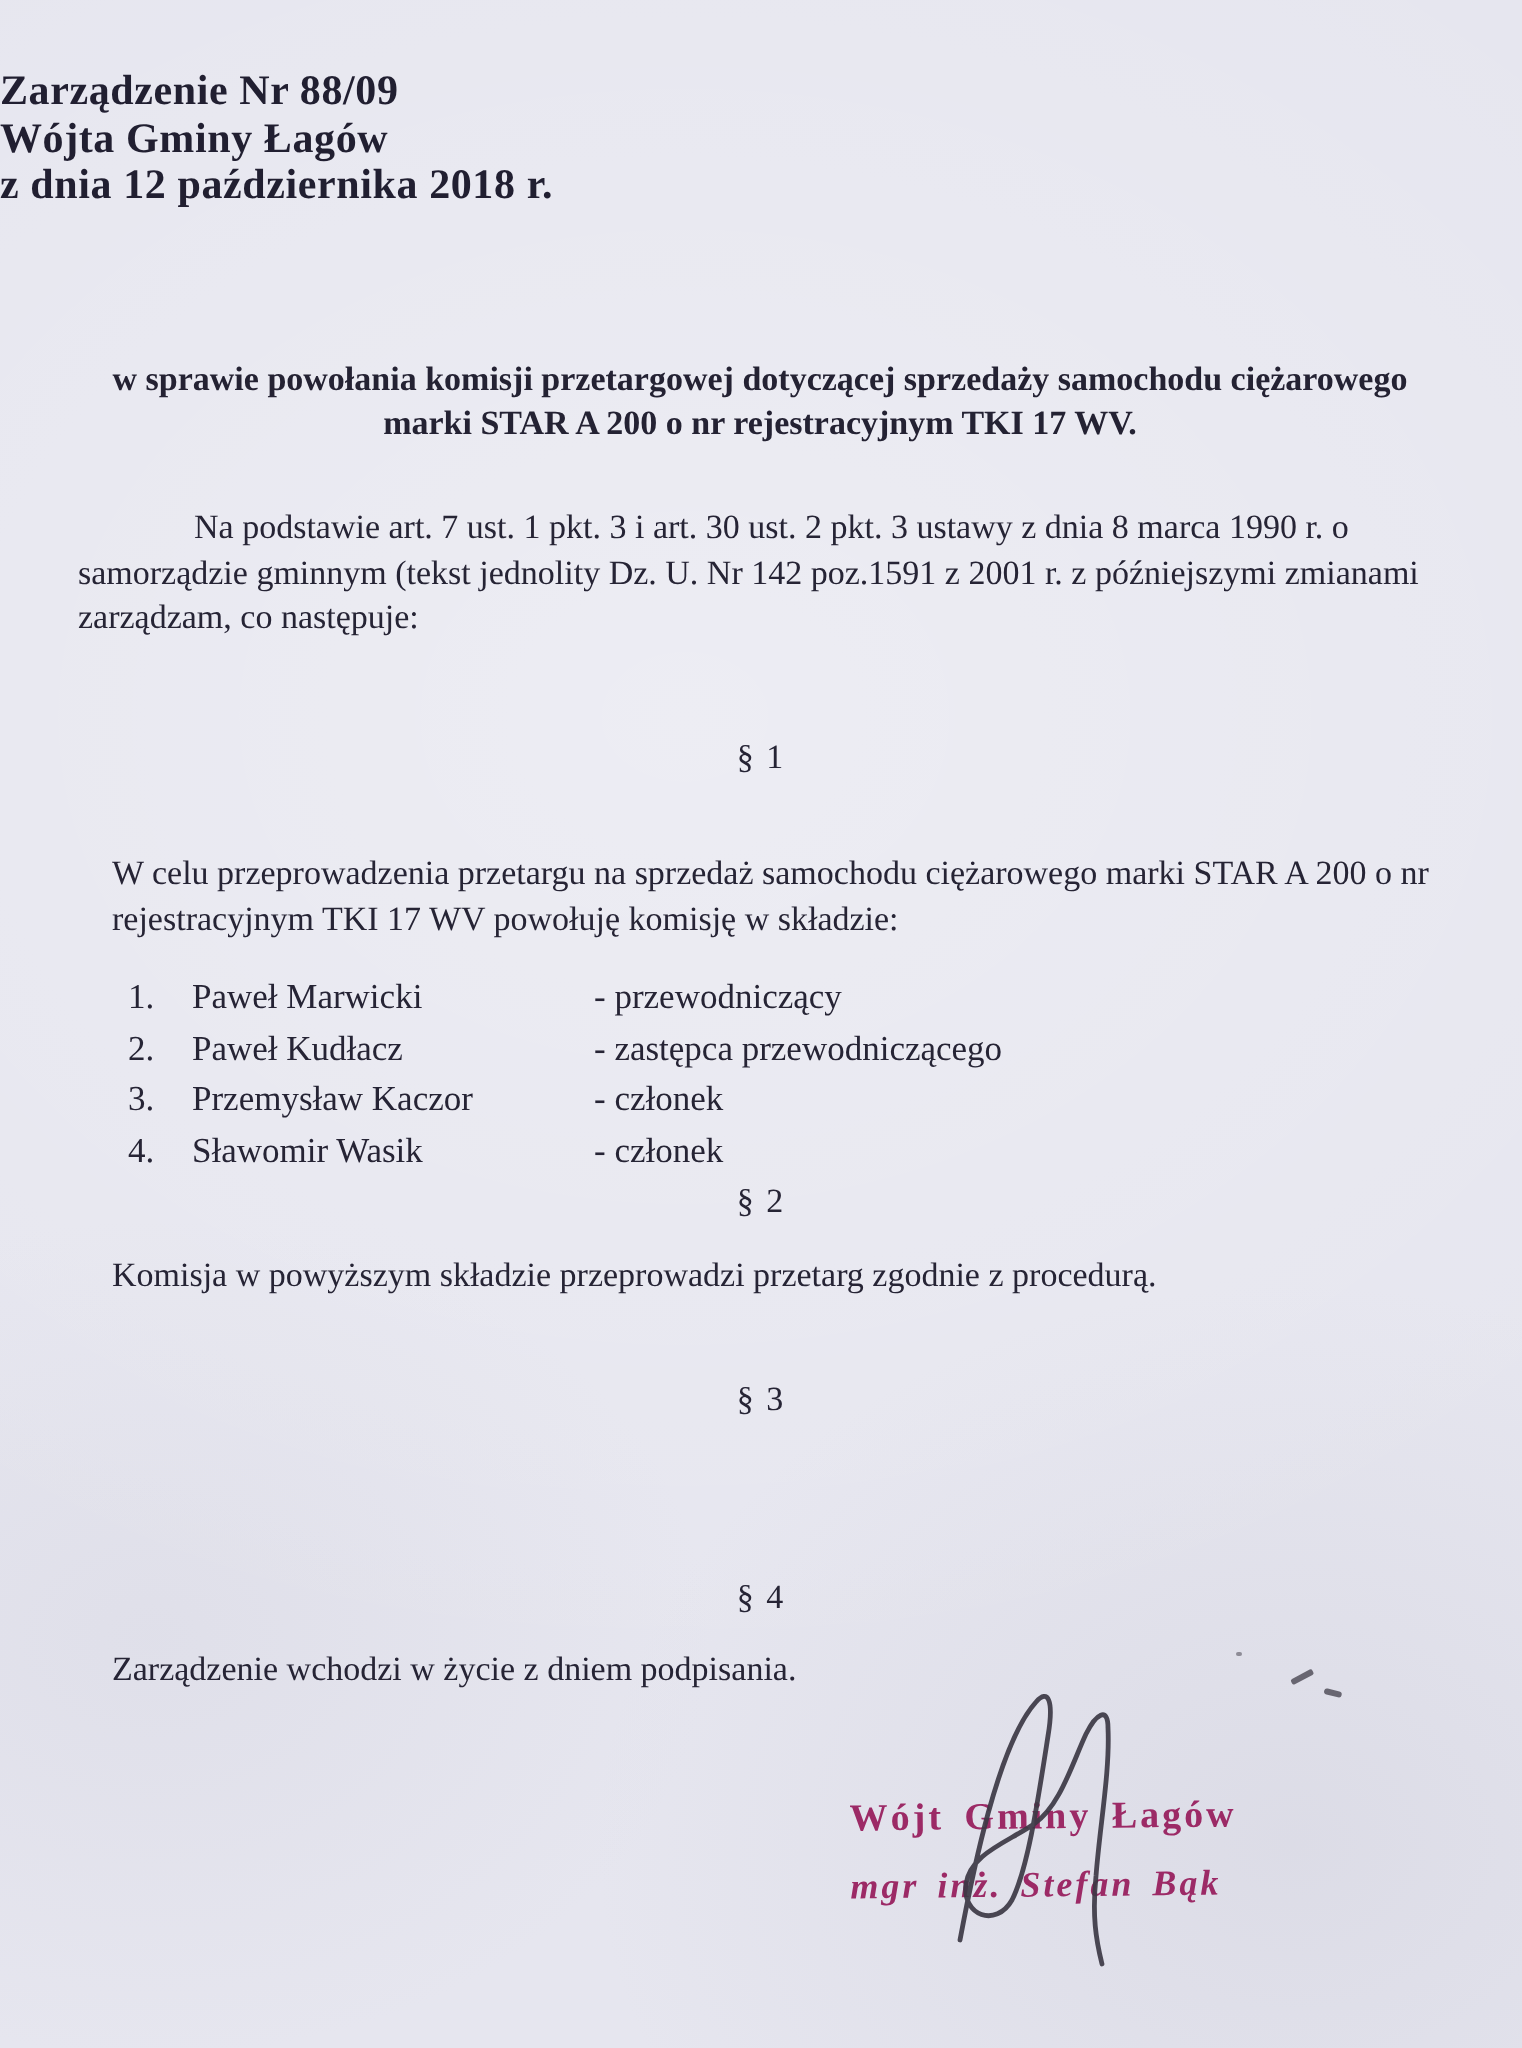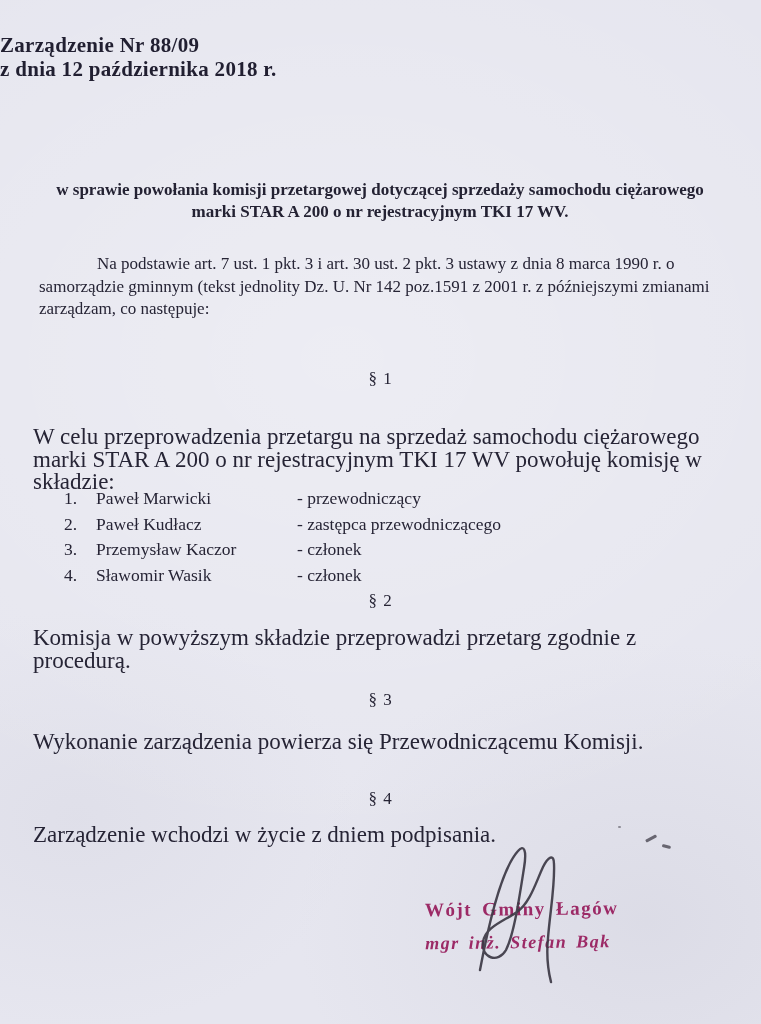--- a/index.html
+++ b/index.html
@@ -30,22 +30,22 @@
   .legal{
     position:absolute;top:253px;left:39px;width:706px;
     font-size:17px;line-height:22.5px;
     text-indent:58px;
   }
   .section-heading{
     position:absolute;left:0;width:100%;text-align:center;
     font-size:17px;letter-spacing:1px;
   }
   .section-body{
-    position:absolute;left:33px;width:706px;
-    font-size:23px;line-height:22.5px;
+    position:absolute;left:56px;width:706px;
+    font-size:17px;line-height:22.5px;
   }
   .committee{
     position:absolute;top:486px;left:64px;width:620px;
     font-size:17.5px;line-height:25.5px;
   }
   .committee-row{display:grid;grid-template-columns:32px 201px auto;}
   .stamp{
     position:absolute;left:425px;top:898px;width:230px;
     color:#9c2a66;
     transform:rotate(-0.6deg);
@@ -67,20 +67,21 @@
   .pen-mark.m2{left:645px;top:837px;width:12px;height:2.5px;transform:rotate(-28deg);opacity:.8;}
   .pen-mark.m3{left:662px;top:845px;width:9px;height:2.5px;transform:rotate(14deg);border-radius:2px;opacity:.8;}
 </style>
 </head>
 <body>
 
 <div class="page">
 
   <div class="title-block">
     <div>Zarządzenie Nr 88/09</div>
+    <div>Wójta Gminy Łagów</div>
     <div>z dnia 12 października 2018 r.</div>
   </div>
 
   <div class="subject">w sprawie powołania komisji przetargowej dotyczącej sprzedaży samochodu ciężarowego marki STAR A 200 o nr rejestracyjnym TKI 17 WV.</div>
 
   <div class="legal">Na podstawie art. 7 ust. 1 pkt. 3 i art. 30 ust. 2 pkt. 3 ustawy z dnia 8 marca 1990 r. o samorządzie gminnym (tekst jednolity Dz. U. Nr 142 poz.1591 z 2001 r. z późniejszymi zmianami zarządzam, co następuje:</div>
 
   <div class="section-heading" style="top:369px;">§ 1</div>
   <div class="section-body" style="top:426px;">W celu przeprowadzenia przetargu na sprzedaż samochodu ciężarowego marki STAR A 200 o nr rejestracyjnym TKI 17 WV powołuję komisję w składzie:</div>
 
@@ -104,21 +105,20 @@
       <span>4.</span>
       <span>Sławomir Wasik</span>
       <span>- członek</span>
     </div>
   </div>
 
   <div class="section-heading" style="top:591px;">§ 2</div>
   <div class="section-body" style="top:627px;">Komisja w powyższym składzie przeprowadzi przetarg zgodnie z procedurą.</div>
 
   <div class="section-heading" style="top:690px;">§ 3</div>
-  <div class="section-body" style="top:731px;">Wykonanie zarządzenia powierza się Przewodniczącemu Komisji.</div>
 
   <div class="section-heading" style="top:789px;">§ 4</div>
   <div class="section-body" style="top:824px;">Zarządzenie wchodzi w życie z dniem podpisania.</div>
 
   <div class="pen-mark m1"></div>
   <div class="pen-mark m2"></div>
   <div class="pen-mark m3"></div>
 
   <div class="stamp">
     <div class="stamp-line1">Wójt Gminy Łagów</div>

